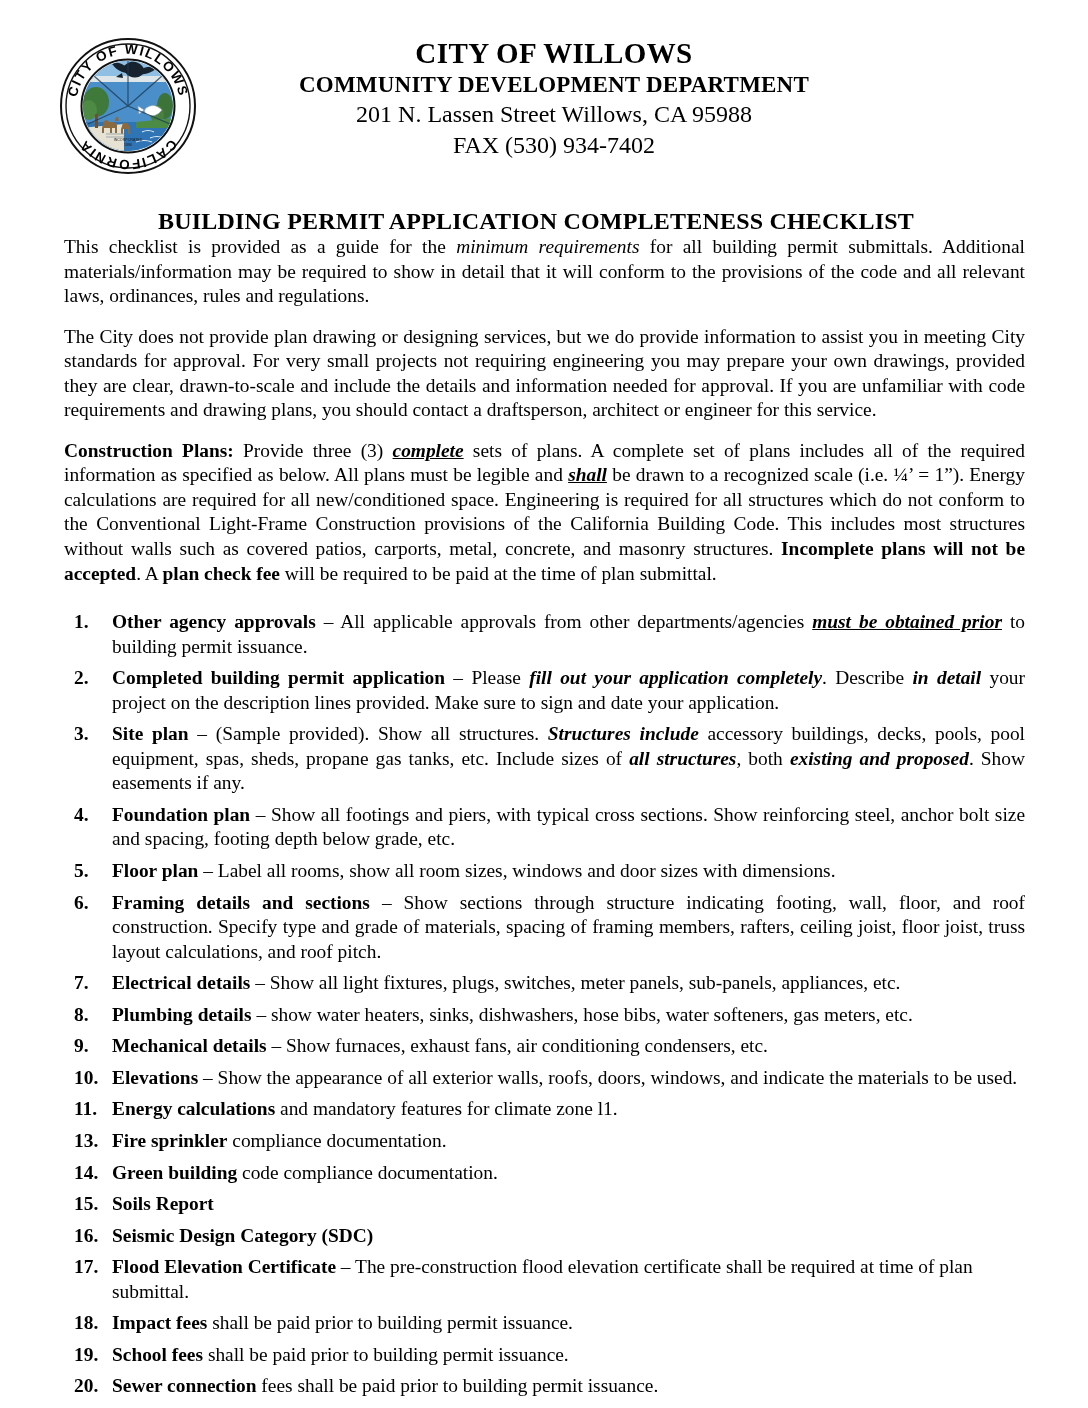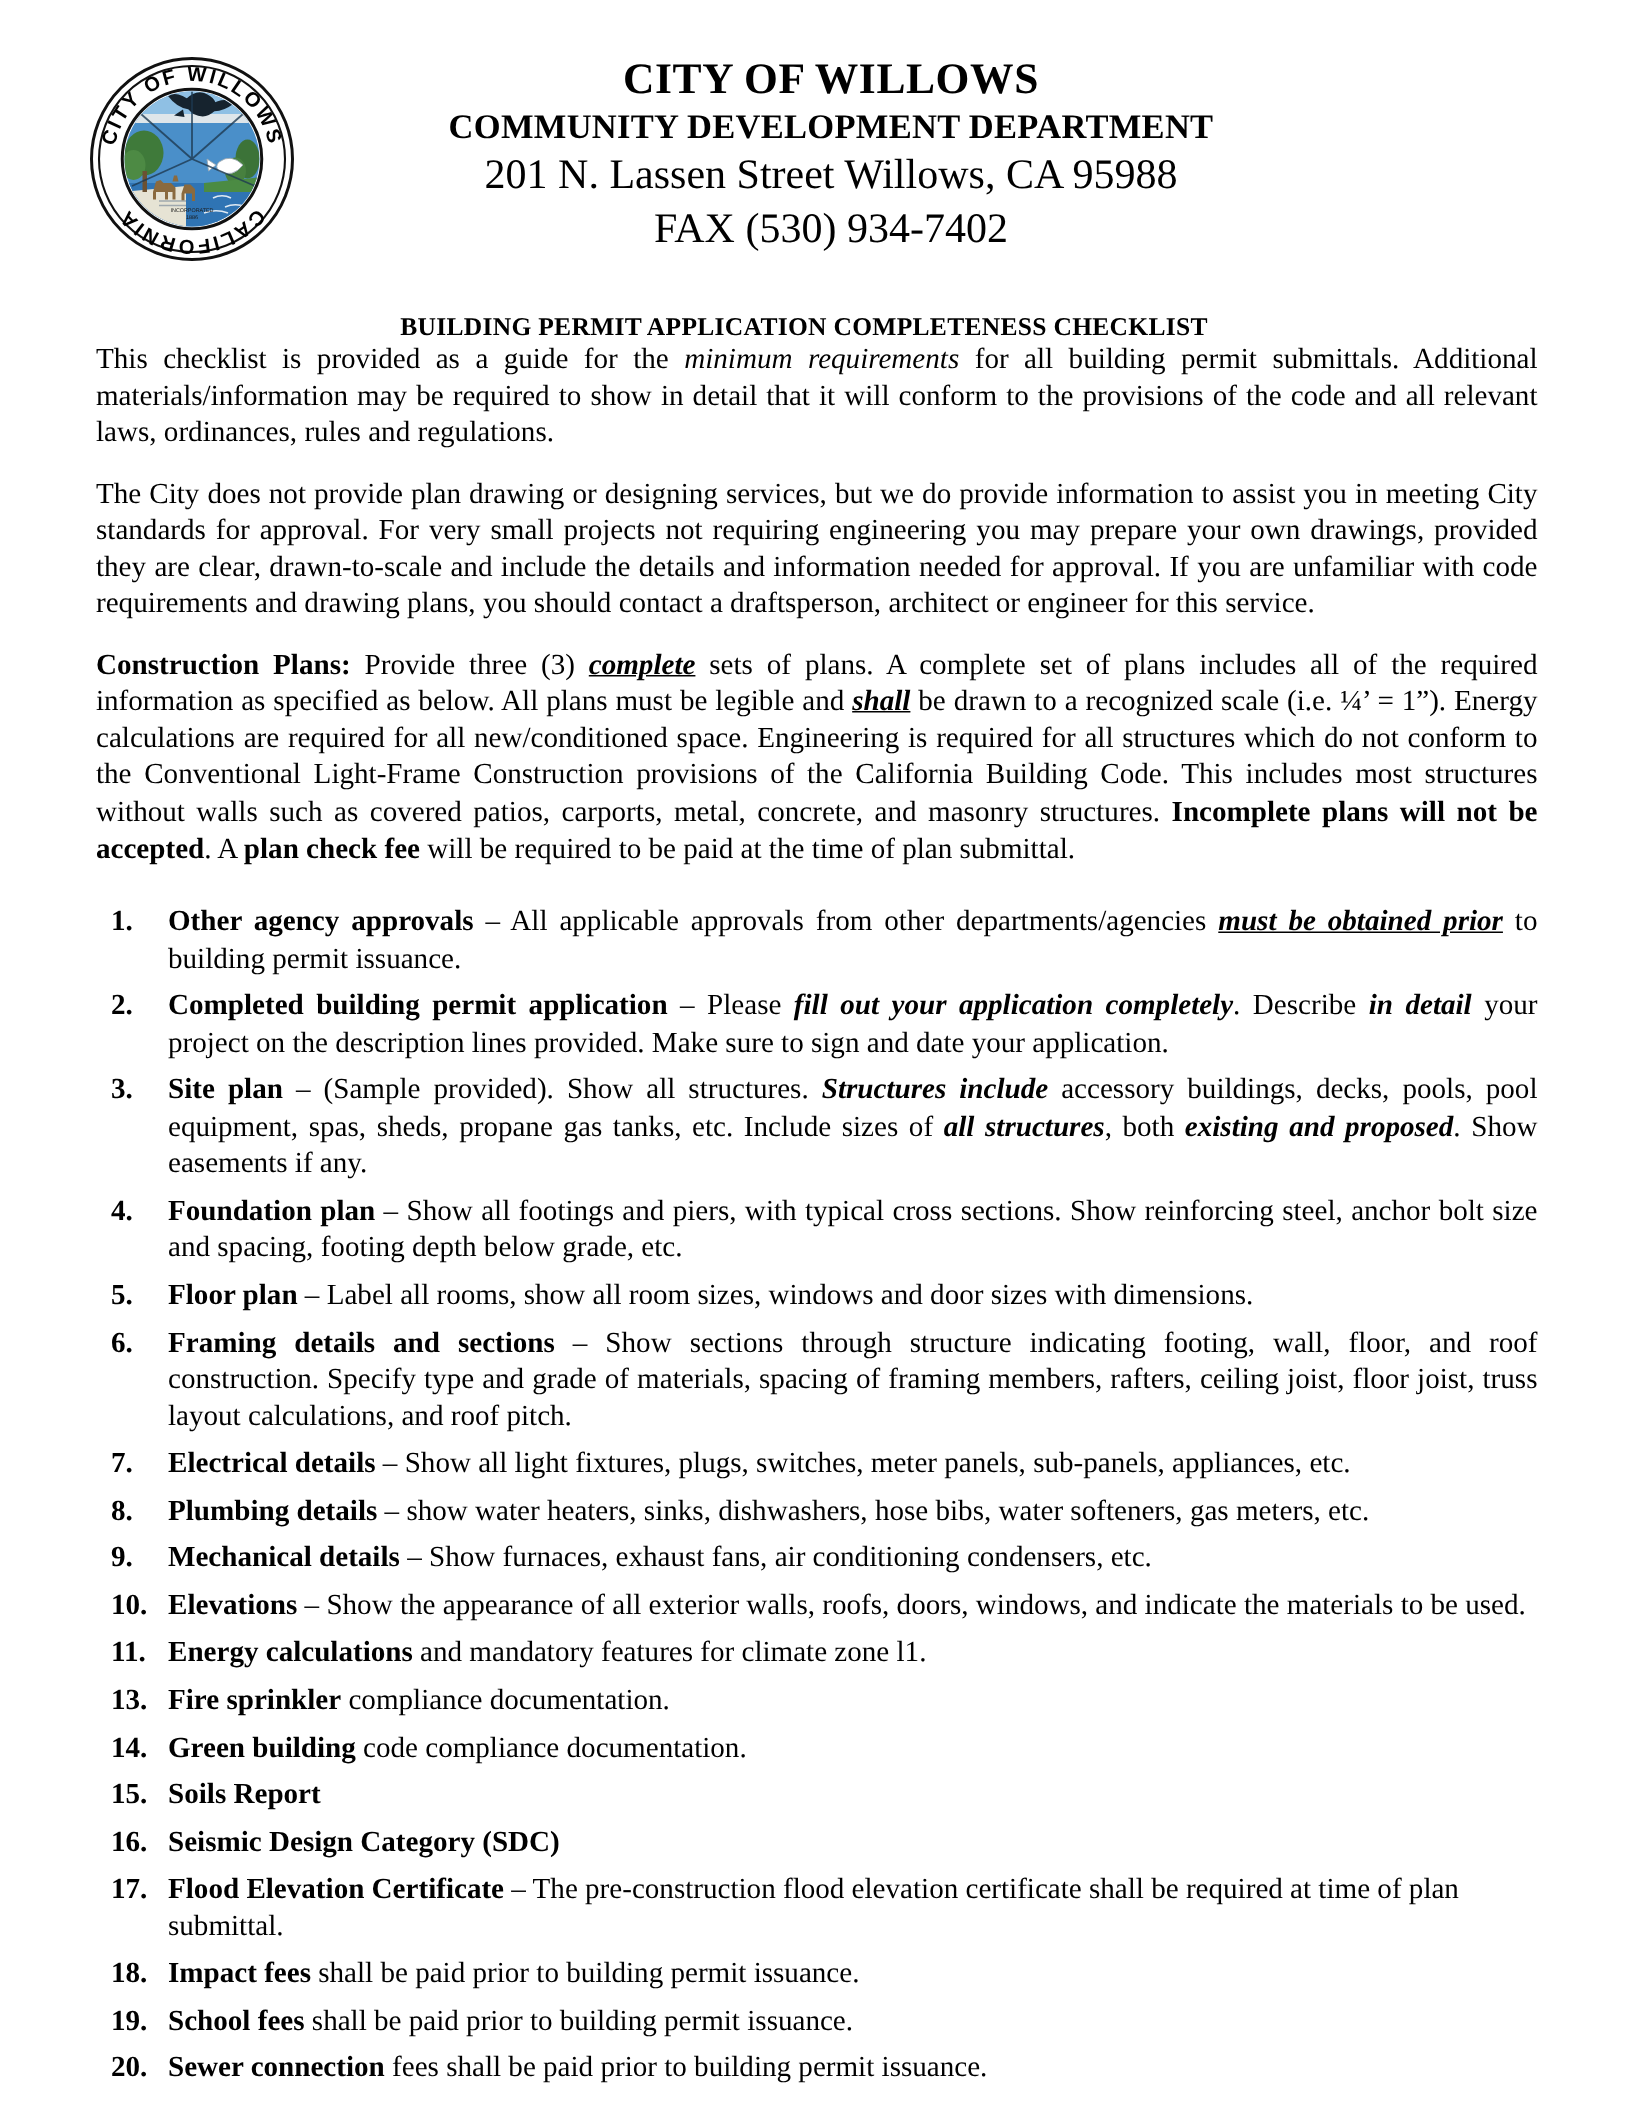--- a/index.html
+++ b/index.html
@@ -50,28 +50,28 @@
     letter-spacing: 0.4px;
     line-height: 1.22;
   }
   .h-line2 {
     font-size: 23px;
     font-weight: bold;
     letter-spacing: 0.2px;
     line-height: 1.22;
   }
   .h-line3, .h-line4, .h-line5 {
-    font-size: 28px;
+    font-size: 24px;
     font-weight: normal;
     line-height: 1.28;
   }
 
   .doc-title {
     text-align: center;
-    font-size: 17px;
+    font-size: 24px;
     font-weight: bold;
     letter-spacing: 0.2px;
     margin-top: 18px;
     padding-right: 16px;
   }
 
   
   .content {
     padding: 0 63px 0 64px;
   }

